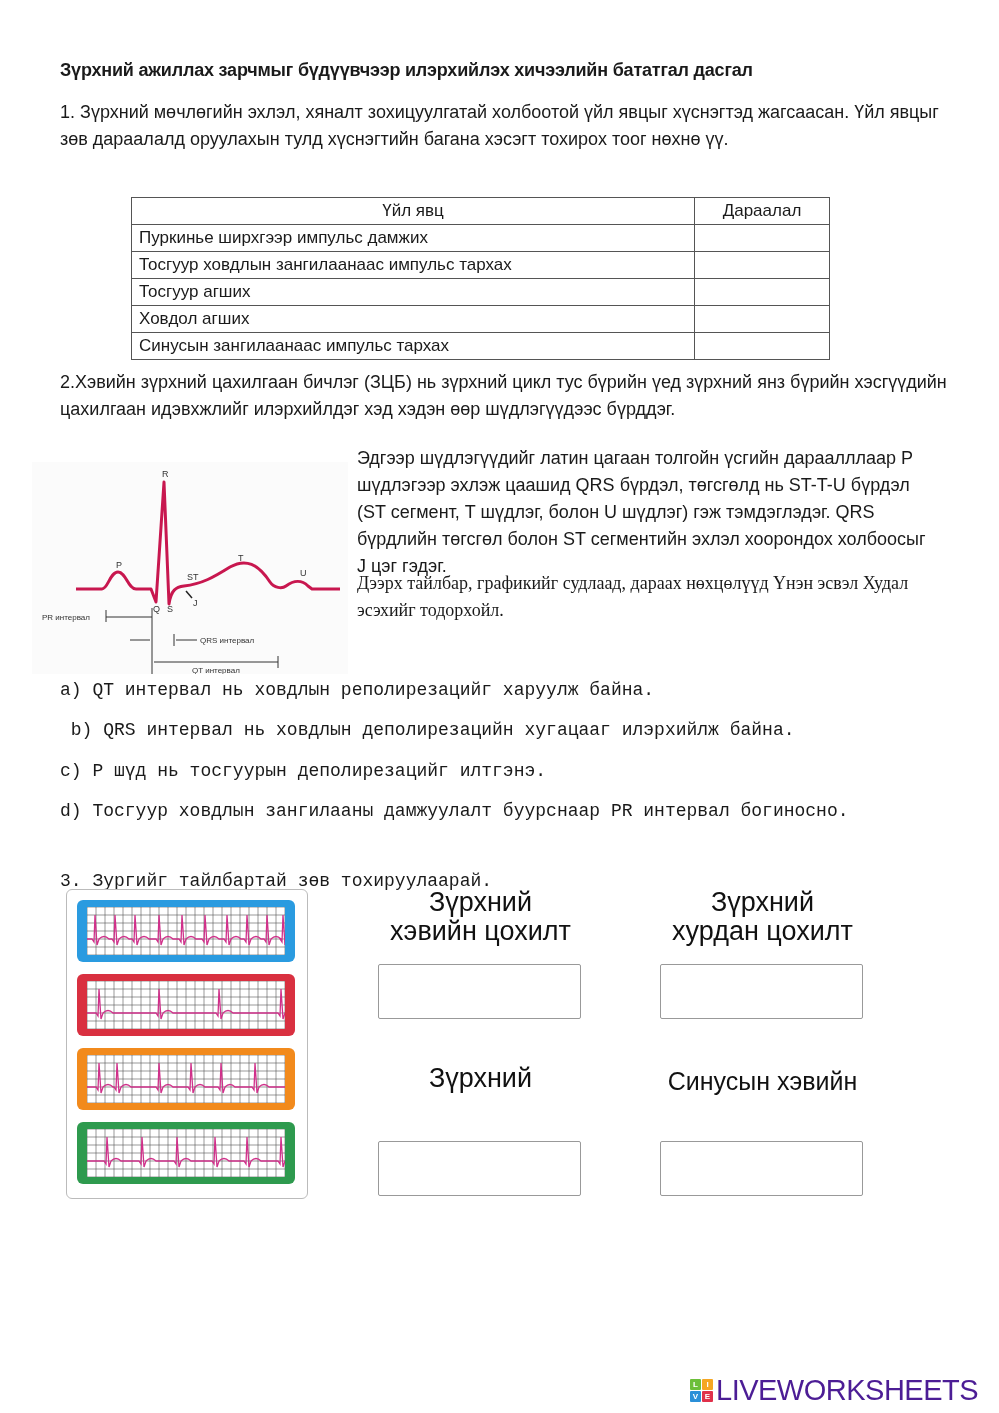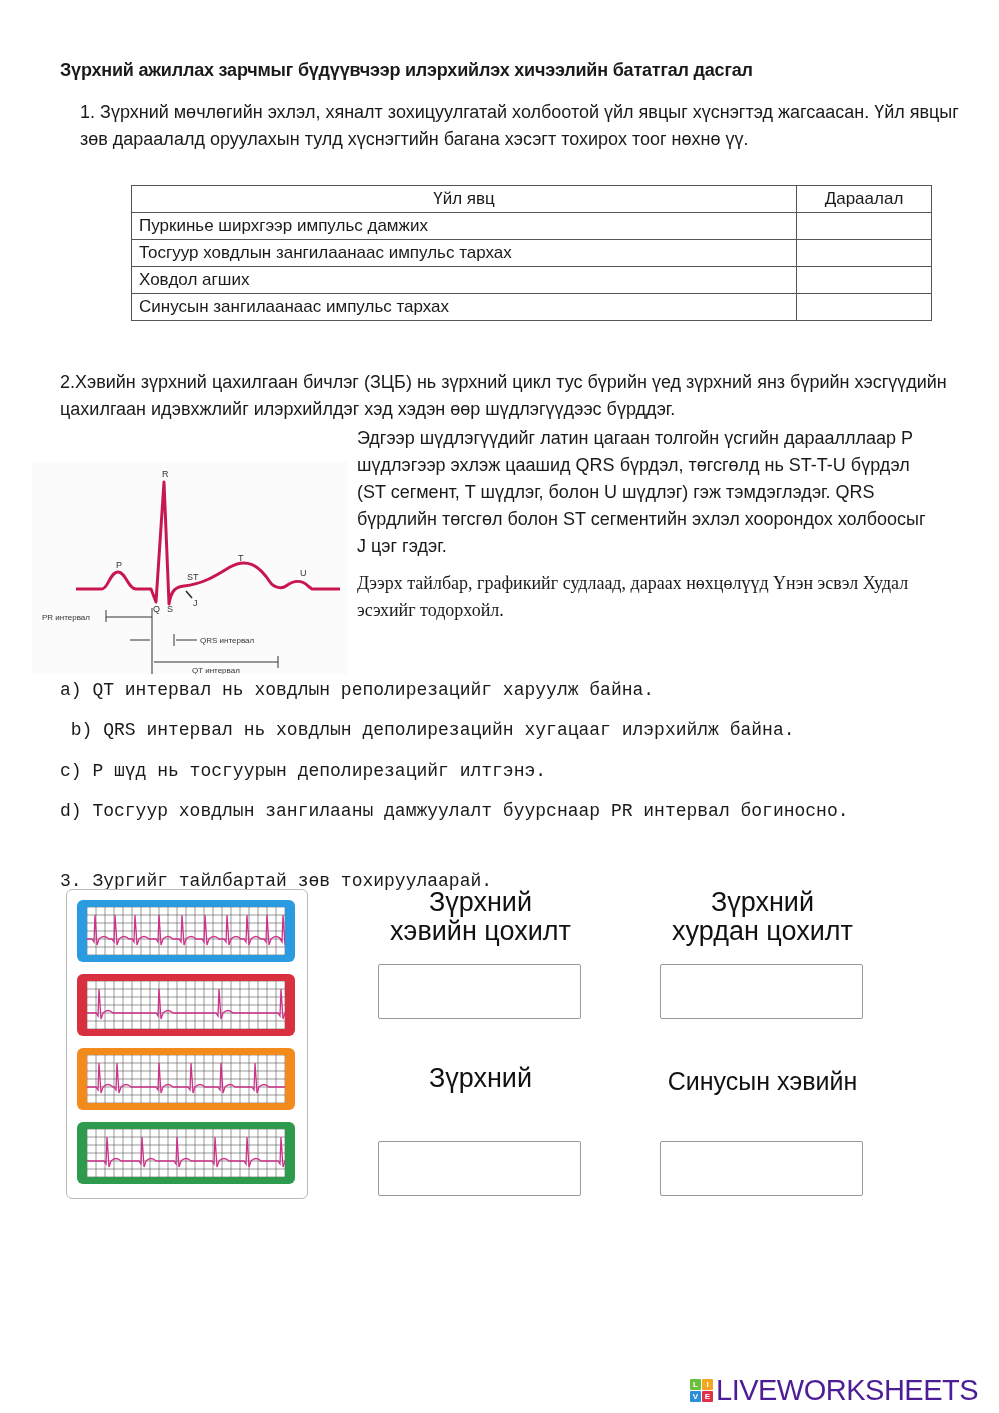--- a/index.html
+++ b/index.html
@@ -3,33 +3,33 @@
 <meta charset="utf-8">
 <style>
   html, body { margin: 0; padding: 0; }
   body {
     width: 999px; height: 1413px; background: #ffffff; position: relative;
     font-family: "Liberation Sans", sans-serif; color: #1a1a1a; overflow: hidden;
   }
   .abs { position: absolute; }
   .title { left: 60px; top: 60px; font-size: 18px; font-weight: bold; letter-spacing: -0.2px; }
   .para { font-size: 18px; line-height: 27px; }
-  .q1 { left: 60px; top: 99px; width: 880px; margin-left: 20px; }
+  .q1 { left: 60px; top: 99px; width: 880px; }
   table.seq {
-    position: absolute; left: 131px; top: 185px; width: 801px; border-collapse: collapse;
+    position: absolute; left: 131px; top: 197px; width: 699px; border-collapse: collapse;
     font-size: 17px;
   }
   table.seq td, table.seq th {
     border: 1px solid #555; height: 26px; padding: 0 7px; font-weight: normal; text-align: left;
   }
   table.seq th { text-align: center; }
   table.seq td.ans { width: 134px; padding: 0; }
   table.seq td.ans input { width: 100%; height: 26px; border: none; background: transparent; box-sizing: border-box; }
   .q2 { left: 60px; top: 369px; width: 900px; }
-  .q2b { left: 357px; top: 425px; width: 580px; }
+  .q2b { left: 357px; top: 445px; width: 580px; }
   .q2c { left: 357px; top: 570px; width: 580px; font-family: Liberation Serif, serif; }
   .ecg { left: 32px; top: 462px; width: 316px; height: 212px; }
   .stmt { left: 60px; font-size: 18px; font-family: Liberation Mono, monospace; }
   .strips {
     left: 66px; top: 889px; width: 240px; height: 308px; border: 1px solid #bbb; border-radius: 6px;
     background: #fff;
   }
   .strip { position: absolute; left: 10px; width: 218px; height: 62px; border-radius: 6px; }
   .strip svg { position: absolute; left: 10px; top: 7px; }
   .label { font-size: 27px; text-align: center; line-height: 29px; color: #111; }
@@ -52,20 +52,24 @@
       <tr>
     <th>Үйл явц</th>
     <th style="width:120px">Дараалал</th>
   </tr>
   <tr>
     <td>Пуркинье ширхгээр импульс дамжих</td>
     <td class="ans"><input value="" style=""></td>
   </tr>
   <tr>
     <td>Тосгуур ховдлын зангилаанаас импульс тархах</td>
+    <td class="ans"><input value="" style=""></td>
+  </tr>
+  <tr>
+    <td>Тосгуур агших</td>
     <td class="ans"><input value="" style=""></td>
   </tr>
   <tr>
     <td>Ховдол агших</td>
     <td class="ans"><input value="" style=""></td>
   </tr>
   <tr>
     <td>Синусын зангилаанаас импульс тархах</td>
     <td class="ans"><input value="" style=""></td>
   </tr>

